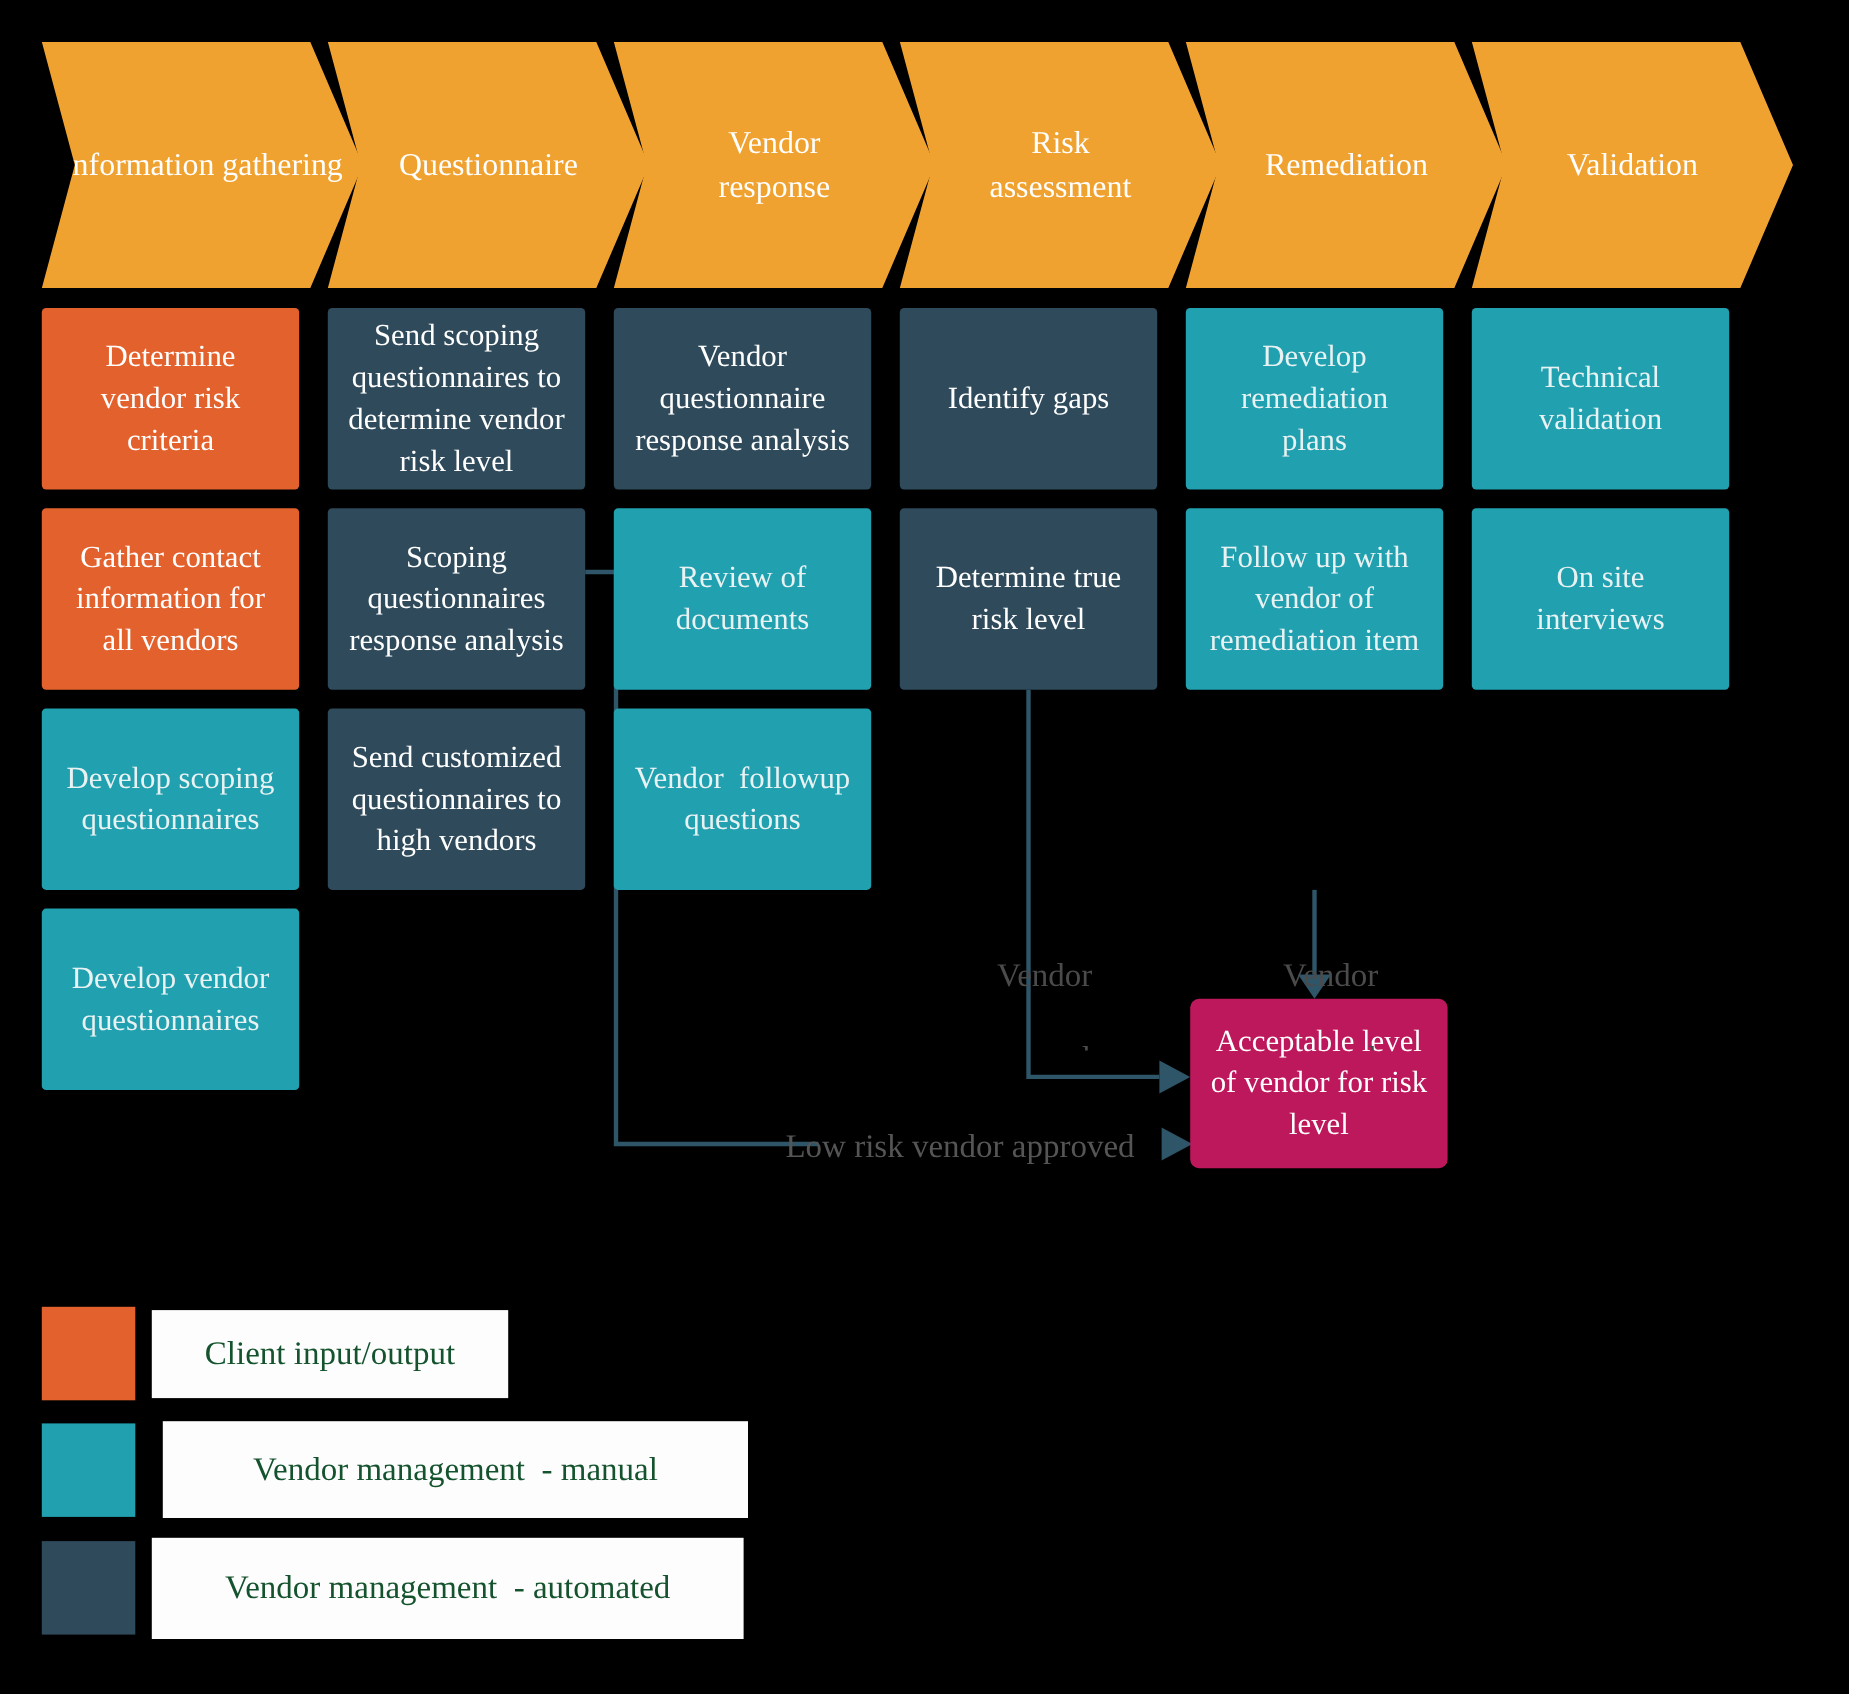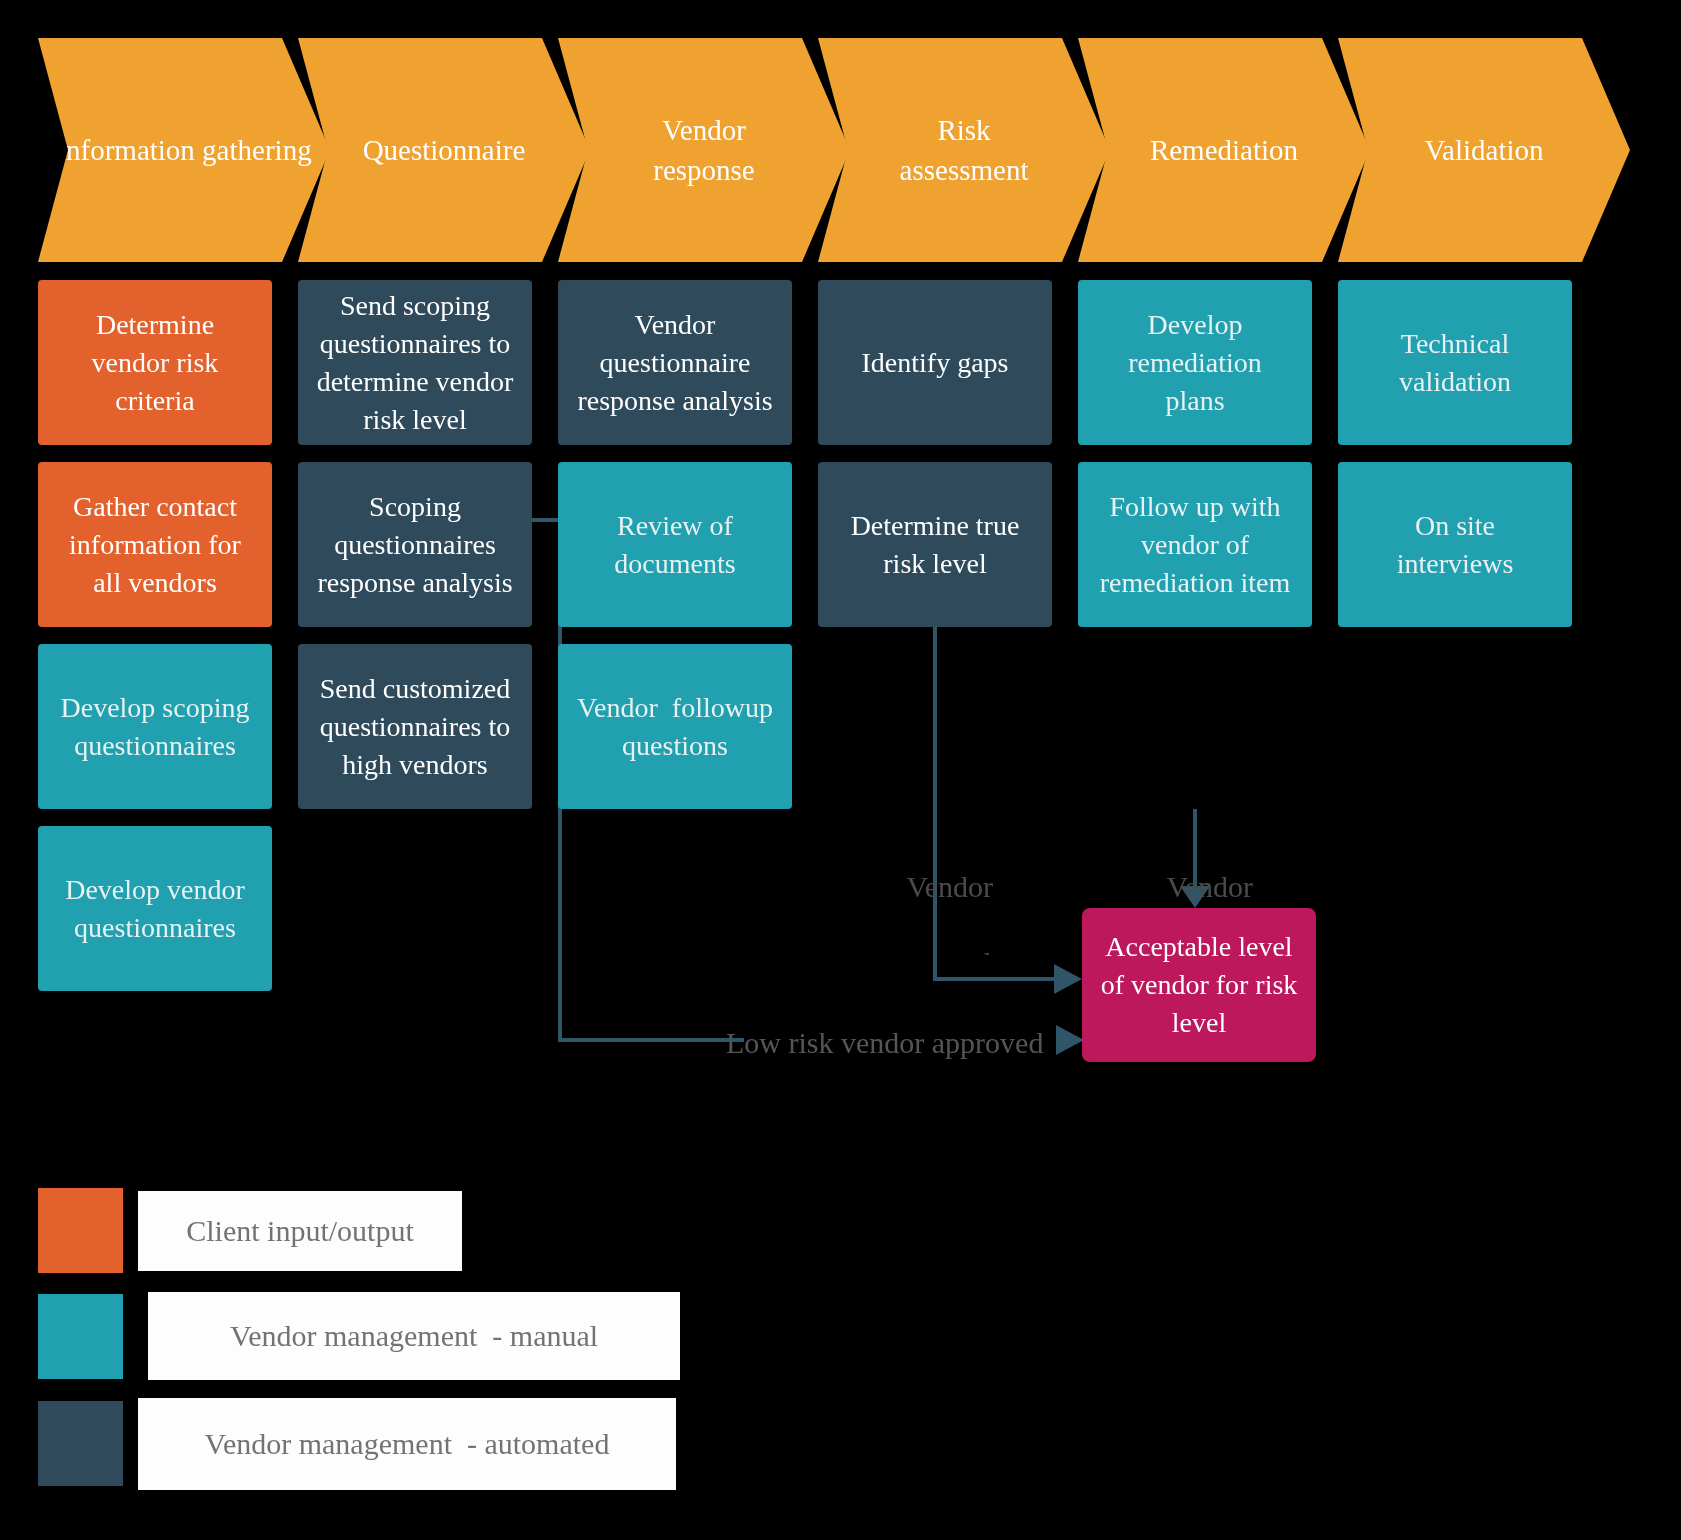--- a/index.html
+++ b/index.html
@@ -30,26 +30,26 @@
     text-align:center;color:#FFFFFF;font-size:28px;line-height:38px;white-space:pre;
   }
   
   .connectors{position:absolute;left:0;top:0;}
   .edge-label{
     position:absolute;color:#4B4B4B;font-size:30px;line-height:38px;
     text-align:center;white-space:pre;
   }
   .va{width:170px;}
   .va .clip{display:block;height:11px;overflow:hidden;}
-  .low-risk{left:714px;top:1024px;width:316px;color:#555555;margin-left:12px;}
+  .low-risk{left:714px;top:1024px;width:316px;color:#555555;}
   
   .lg-swatch{position:absolute;left:38px;width:85px;height:85px;}
   .lg-box{
     position:absolute;background:#FDFDFD;display:flex;align-items:center;justify-content:center;
-    color:#737373;font-size:30px;white-space:pre;
+    color:#14532d;font-size:30px;white-space:pre;
   }
 </style>
 </head>
 <body>
 
 <div class="canvas">
 
   <svg class="connectors" width="1681" height="1540" viewBox="0 0 1681 1540">
 
     <path d="M532 520 H560 V1040 H744" fill="none" stroke="#2E5568" stroke-width="4"></path>

